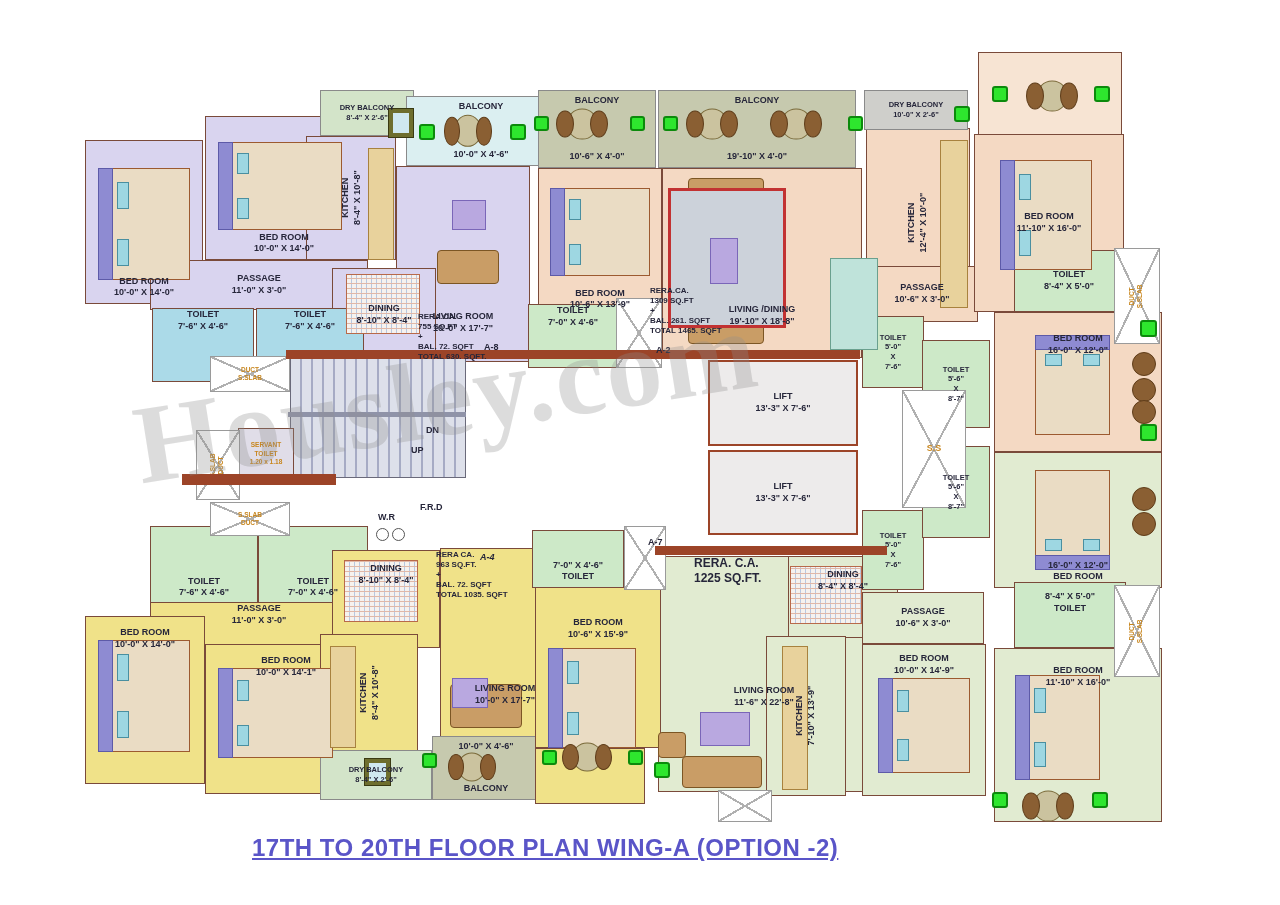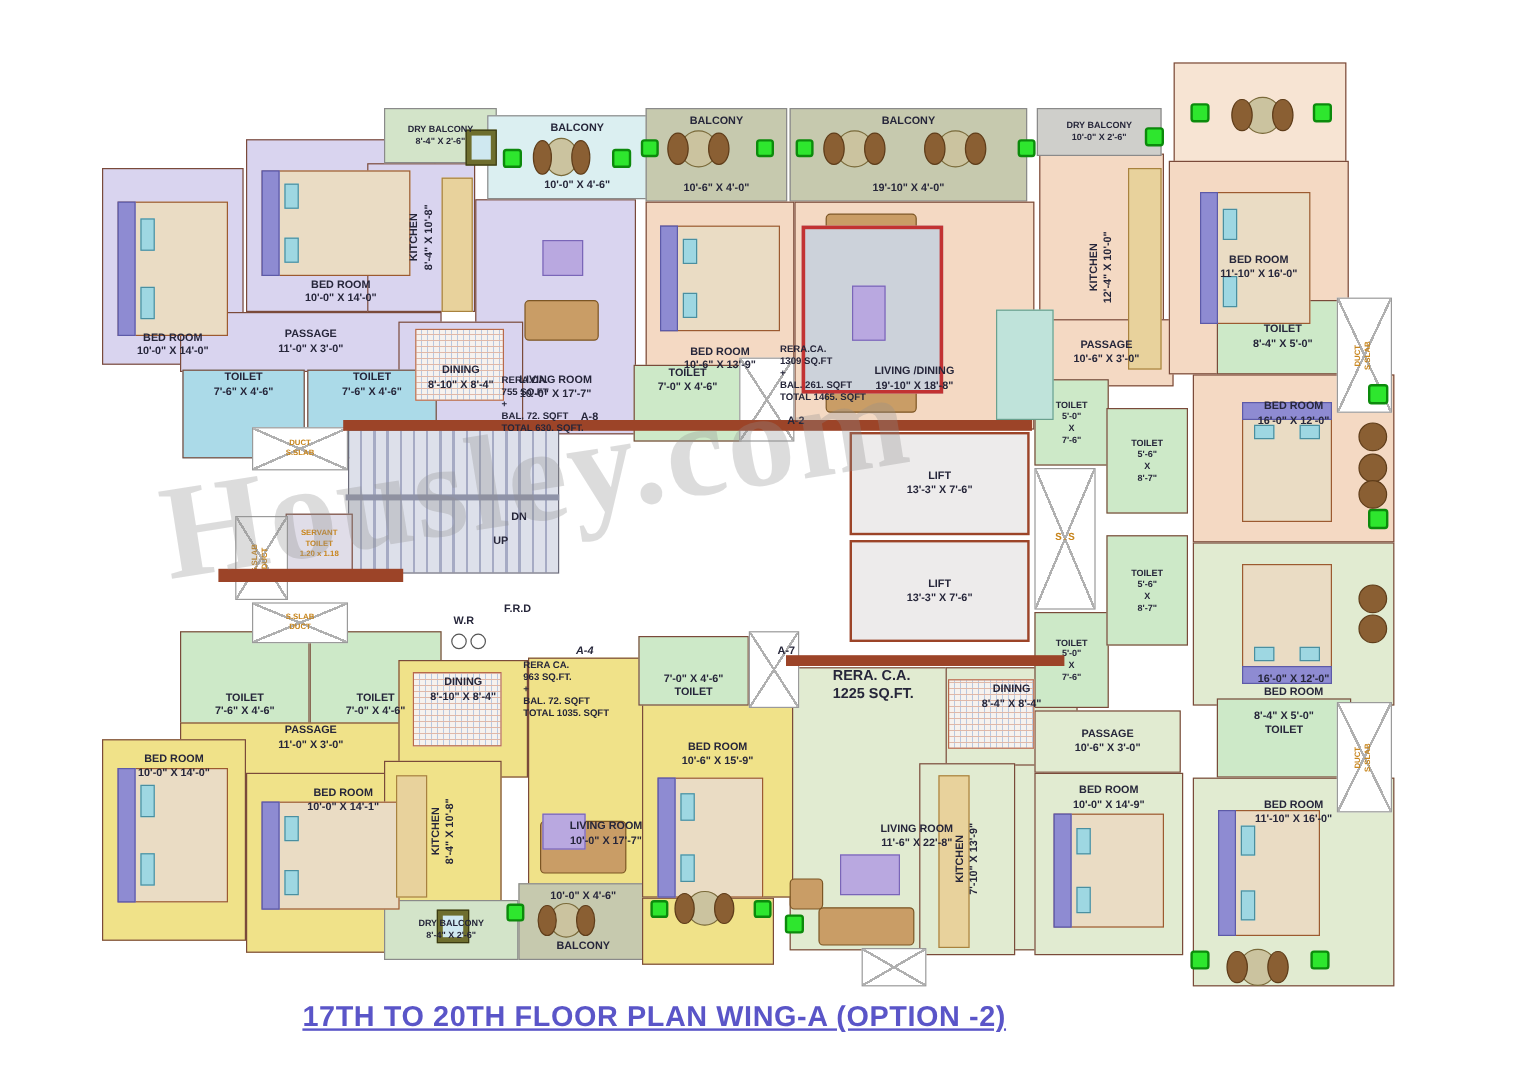--- a/index.html
+++ b/index.html
@@ -361,21 +361,21 @@
           <span>LIFT</span>
           <span>13'-3" X 7'-6"</span>
         </div>
       </div>
       <div class="room lift" style="left: 708px; top: 450px; width: 150px; height: 85px;">
         <div class="lbl">
           <span>LIFT</span>
           <span>13'-3" X 7'-6"</span>
         </div>
       </div>
-      <div class="room xbox" style="left: 862px; top: 390px; width: 51px; height: 118px; font-family: Liberation Mono, monospace;">
+      <div class="room xbox" style="left: 902px; top: 390px; width: 64px; height: 118px;">
         <div class="lbl orange">
           <span>S.S</span>
         </div>
       </div>
       <div class="room xbox" style="left: 210px; top: 356px; width: 80px; height: 36px;">
         <div class="lbl orange" style="font-size: 6.5px;">
           <span>DUCT</span>
           <span>S.SLAB</span>
         </div>
       </div>
@@ -557,21 +557,21 @@
       </div>
       <div class="txt orange" style="left: 484px; top: 342px; white-space: nowrap;">
         <span>A-8</span>
       </div>
       <div class="txt orange" style="left: 656px; top: 345px; white-space: nowrap;">
         <span>A-2</span>
       </div>
       <div class="txt orange" style="left: 648px; top: 537px; white-space: nowrap;">
         <span>A-7</span>
       </div>
-      <div class="txt orange" style="left: 480px; top: 537px; white-space: nowrap; font-style: italic;">
+      <div class="txt orange" style="left: 480px; top: 552px; white-space: nowrap; font-style: italic;">
         <span>A-4</span>
       </div>
       <div class="txt orange" style="left: 426px; top: 425px; white-space: nowrap;">
         <span>DN</span>
       </div>
       <div class="txt orange" style="left: 411px; top: 445px; white-space: nowrap;">
         <span>UP</span>
       </div>
       <div class="txt red" style="left: 420px; top: 466px; white-space: nowrap; margin-top: 36px;">
         <span>F.R.D</span>

